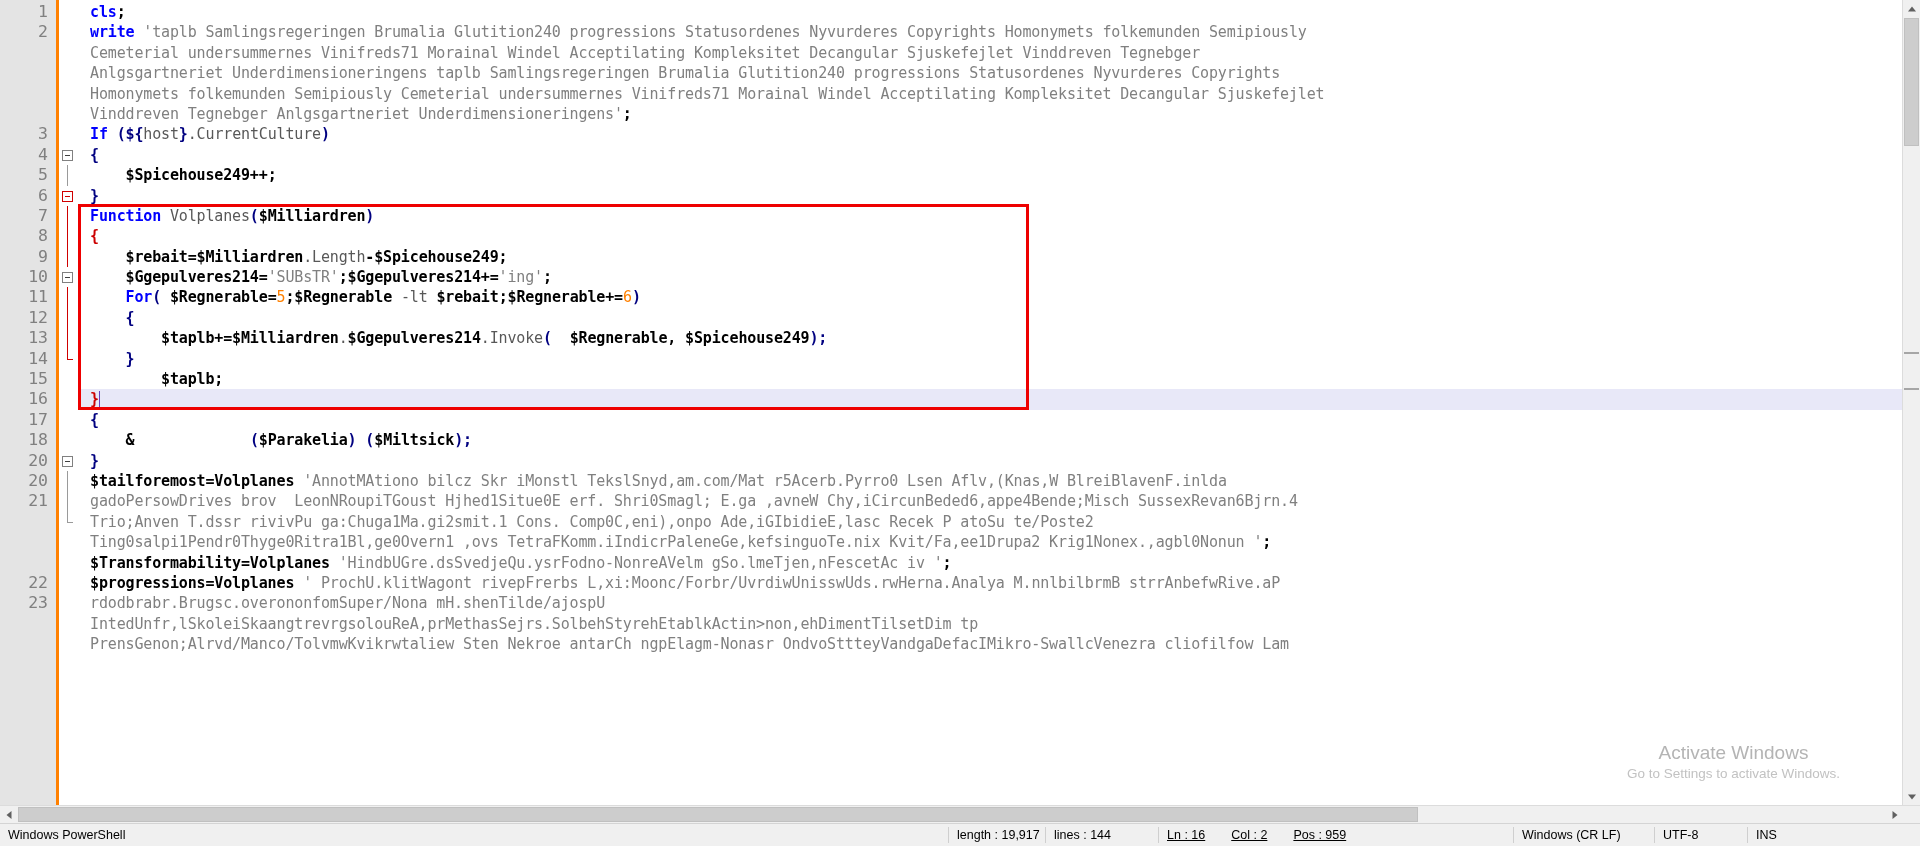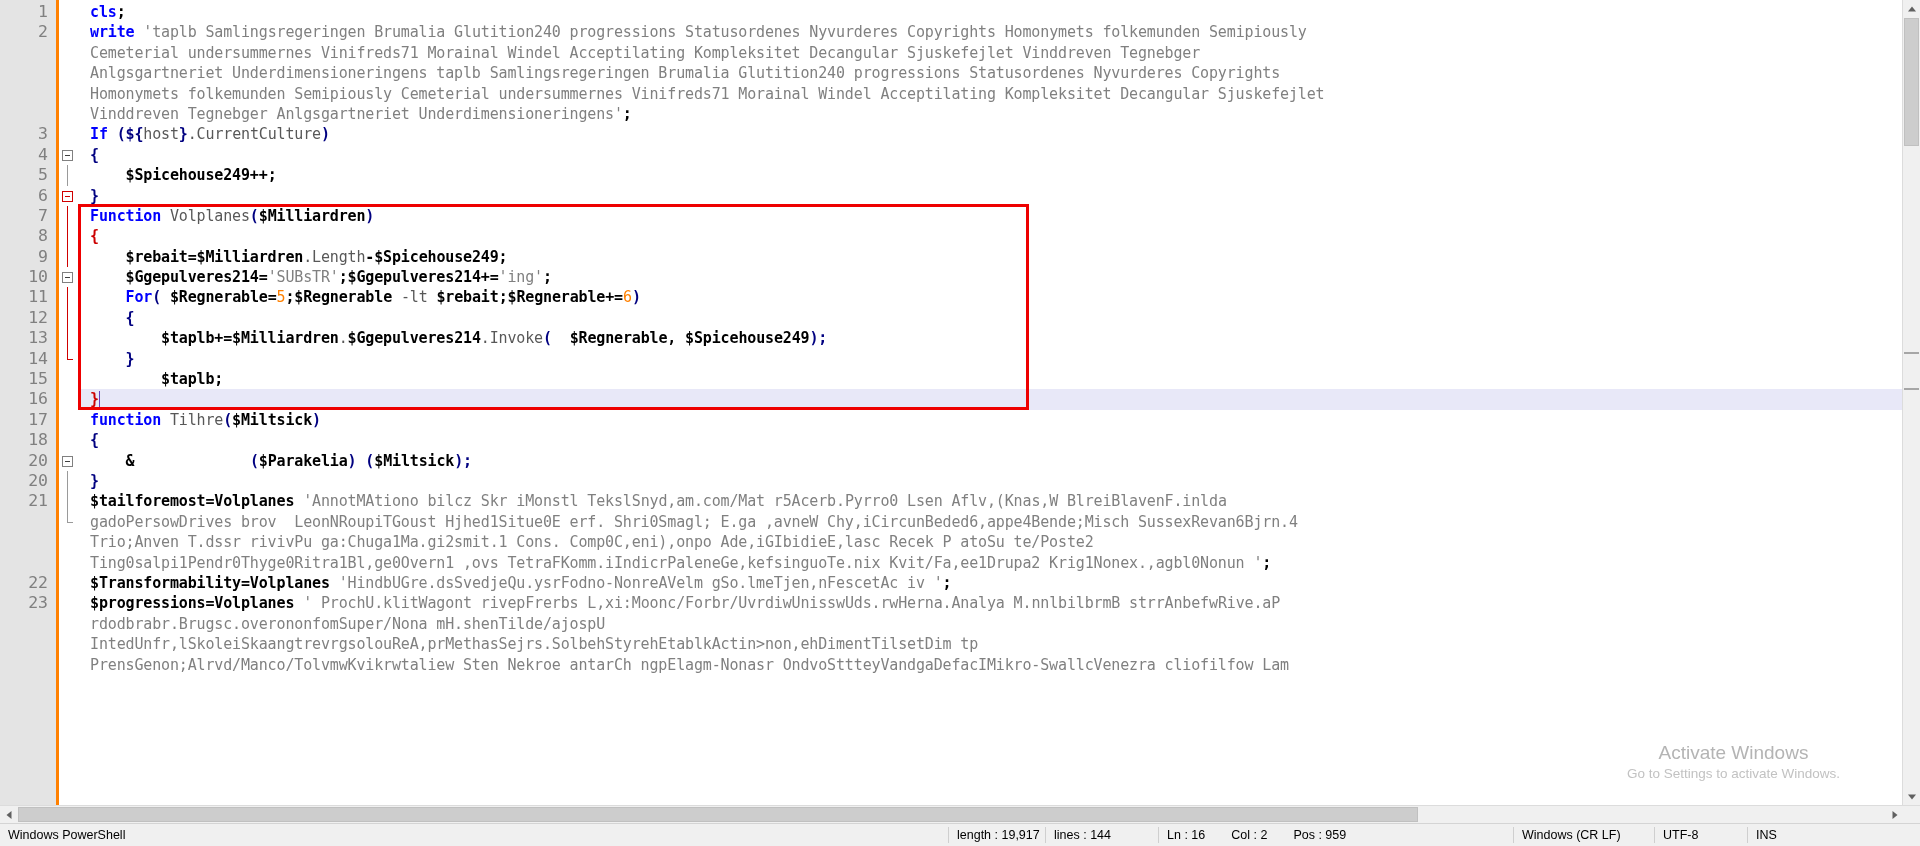--- a/index.html
+++ b/index.html
@@ -310,21 +310,21 @@
     background: #cfcfcf;
     flex: 0 0 auto;
   }
   .sb-doc   { width: 948px; }
   .sb-len   { width: 96px; }
   .sb-lines { width: 112px; }
   .sb-pos   { width: 354px; }
   .sb-eol   { width: 140px; text-align: center; }
   .sb-enc   { width: 92px; }
   .sb-ins   { width: 60px; }
-  .sb-pos-inner { display: flex; gap: 26px; }
+  .sb-pos-inner { display: flex; gap: 26px; text-decoration: underline; }
 </style>
 </head>
 <body>
 
 <div id="app">
 
   <div class="editor-area">
 
     <div class="gutter" id="gutter">
         <div class="ln">1</div>
@@ -443,21 +443,20 @@
         <div class="code-line"><span class="t-kw">Function</span><span class="t-plain"> Volplanes</span><span class="t-brace">(</span><span class="t-var">$Milliardren</span><span class="t-brace">)</span></div>
         <div class="code-line"><span class="t-brace-r">{</span></div>
         <div class="code-line"><span class="t-plain">    </span><span class="t-var">$rebait=$Milliardren</span><span class="t-plain">.</span><span class="t-method">Length</span><span class="t-var">-$Spicehouse249</span><span class="t-op">;</span></div>
         <div class="code-line"><span class="t-plain">    </span><span class="t-var">$Ggepulveres214=</span><span class="t-str">'SUBsTR'</span><span class="t-op">;</span><span class="t-var">$Ggepulveres214+=</span><span class="t-str">'ing'</span><span class="t-op">;</span></div>
         <div class="code-line"><span class="t-plain">    </span><span class="t-kw">For</span><span class="t-brace">(</span><span class="t-plain"> </span><span class="t-var">$Regnerable=</span><span class="t-num">5</span><span class="t-op">;</span><span class="t-var">$Regnerable</span><span class="t-plain"> </span><span class="t-method">-lt</span><span class="t-plain"> </span><span class="t-var">$rebait</span><span class="t-op">;</span><span class="t-var">$Regnerable+=</span><span class="t-num">6</span><span class="t-brace">)</span></div>
         <div class="code-line"><span class="t-plain">    </span><span class="t-brace">{</span></div>
         <div class="code-line"><span class="t-plain">        </span><span class="t-var">$taplb+=$Milliardren</span><span class="t-plain">.</span><span class="t-var">$Ggepulveres214</span><span class="t-plain">.</span><span class="t-method">Invoke</span><span class="t-brace">(</span><span class="t-plain">  </span><span class="t-var">$Regnerable</span><span class="t-op">, </span><span class="t-var">$Spicehouse249</span><span class="t-brace">);</span></div>
         <div class="code-line"><span class="t-plain">    </span><span class="t-brace">}</span></div>
         <div class="code-line"><span class="t-plain">        </span><span class="t-var">$taplb</span><span class="t-op">;</span></div>
         <div class="code-line current"><span class="t-brace-r">}</span><span class="caret"></span></div>
-        <div class="code-line"><span class="t-kw">function</span><span class="t-plain"> Tilhre</span><span class="t-brace">(</span><span class="t-var">$Miltsick</span><span class="t-brace">)</span></div>
         <div class="code-line"><span class="t-brace">{</span></div>
         <div class="code-line"><span class="t-plain">    </span><span class="t-var">&amp;</span><span class="t-plain">             </span><span class="t-brace">(</span><span class="t-var">$Parakelia</span><span class="t-brace">)</span><span class="t-plain"> </span><span class="t-brace">(</span><span class="t-var">$Miltsick</span><span class="t-brace">);</span></div>
         <div class="code-line"><span class="t-brace">}</span></div>
         <div class="code-line"><span class="t-var">$tailforemost=Volplanes</span><span class="t-plain"> </span><span class="t-str">'AnnotMAtiono bilcz Skr iMonstl TekslSnyd,am.com/Mat r5Acerb.Pyrro0 Lsen Aflv,(Knas,W BlreiBlavenF.inlda</span></div>
         <div class="code-line"><span class="t-str">gadoPersowDrives brov  LeonNRoupiTGoust Hjhed1Situe0E erf. Shri0Smagl; E.ga ,avneW Chy,iCircunBeded6,appe4Bende;Misch SussexRevan6Bjrn.4</span></div>
         <div class="code-line"><span class="t-str">Trio;Anven T.dssr rivivPu ga:Chuga1Ma.gi2smit.1 Cons. Comp0C,eni),onpo Ade,iGIbidieE,lasc Recek P atoSu te/Poste2</span></div>
         <div class="code-line"><span class="t-str">Ting0salpi1Pendr0Thyge0Ritra1Bl,ge0Overn1 ,ovs TetraFKomm.iIndicrPaleneGe,kefsinguoTe.nix Kvit/Fa,ee1Drupa2 Krig1Nonex.,agbl0Nonun '</span><span class="t-op">;</span></div>
         <div class="code-line"><span class="t-var">$Transformability=Volplanes</span><span class="t-plain"> </span><span class="t-str">'HindbUGre.dsSvedjeQu.ysrFodno-NonreAVelm gSo.lmeTjen,nFescetAc iv '</span><span class="t-op">;</span></div>
         <div class="code-line"><span class="t-var">$progressions=Volplanes</span><span class="t-plain"> </span><span class="t-str">' ProchU.klitWagont rivepFrerbs L,xi:Moonc/Forbr/UvrdiwUnisswUds.rwHerna.Analya M.nnlbilbrmB strrAnbefwRive.aP</span></div>
         <div class="code-line"><span class="t-str">rdodbrabr.Brugsc.overononfomSuper/Nona mH.shenTilde/ajospU</span></div>

